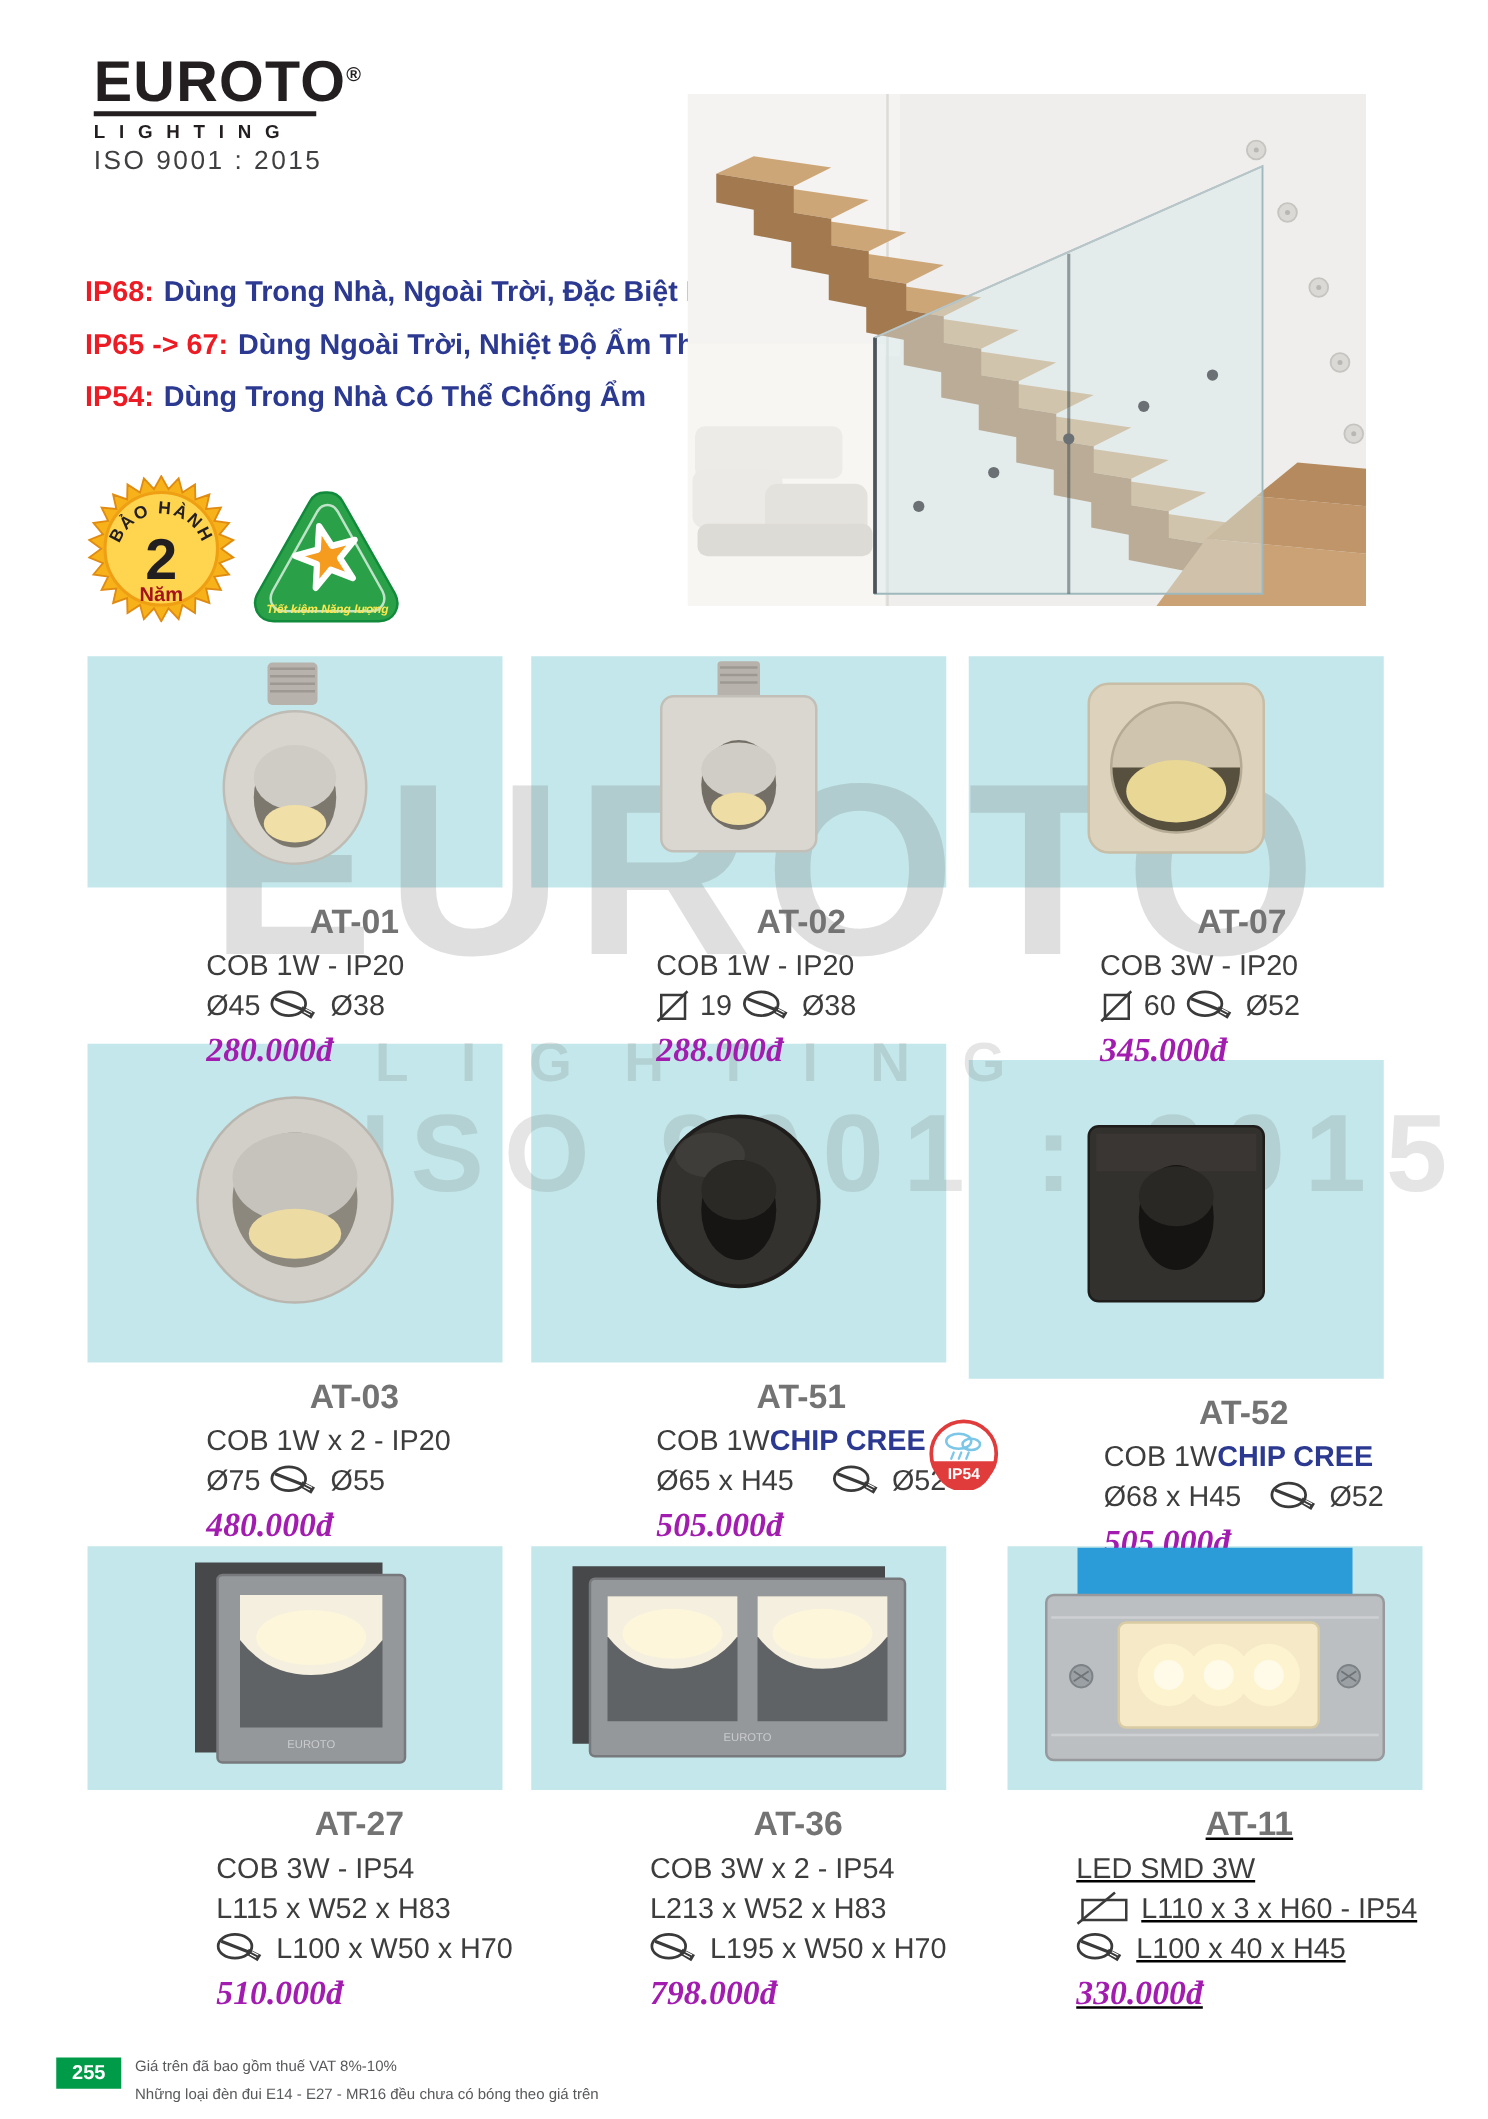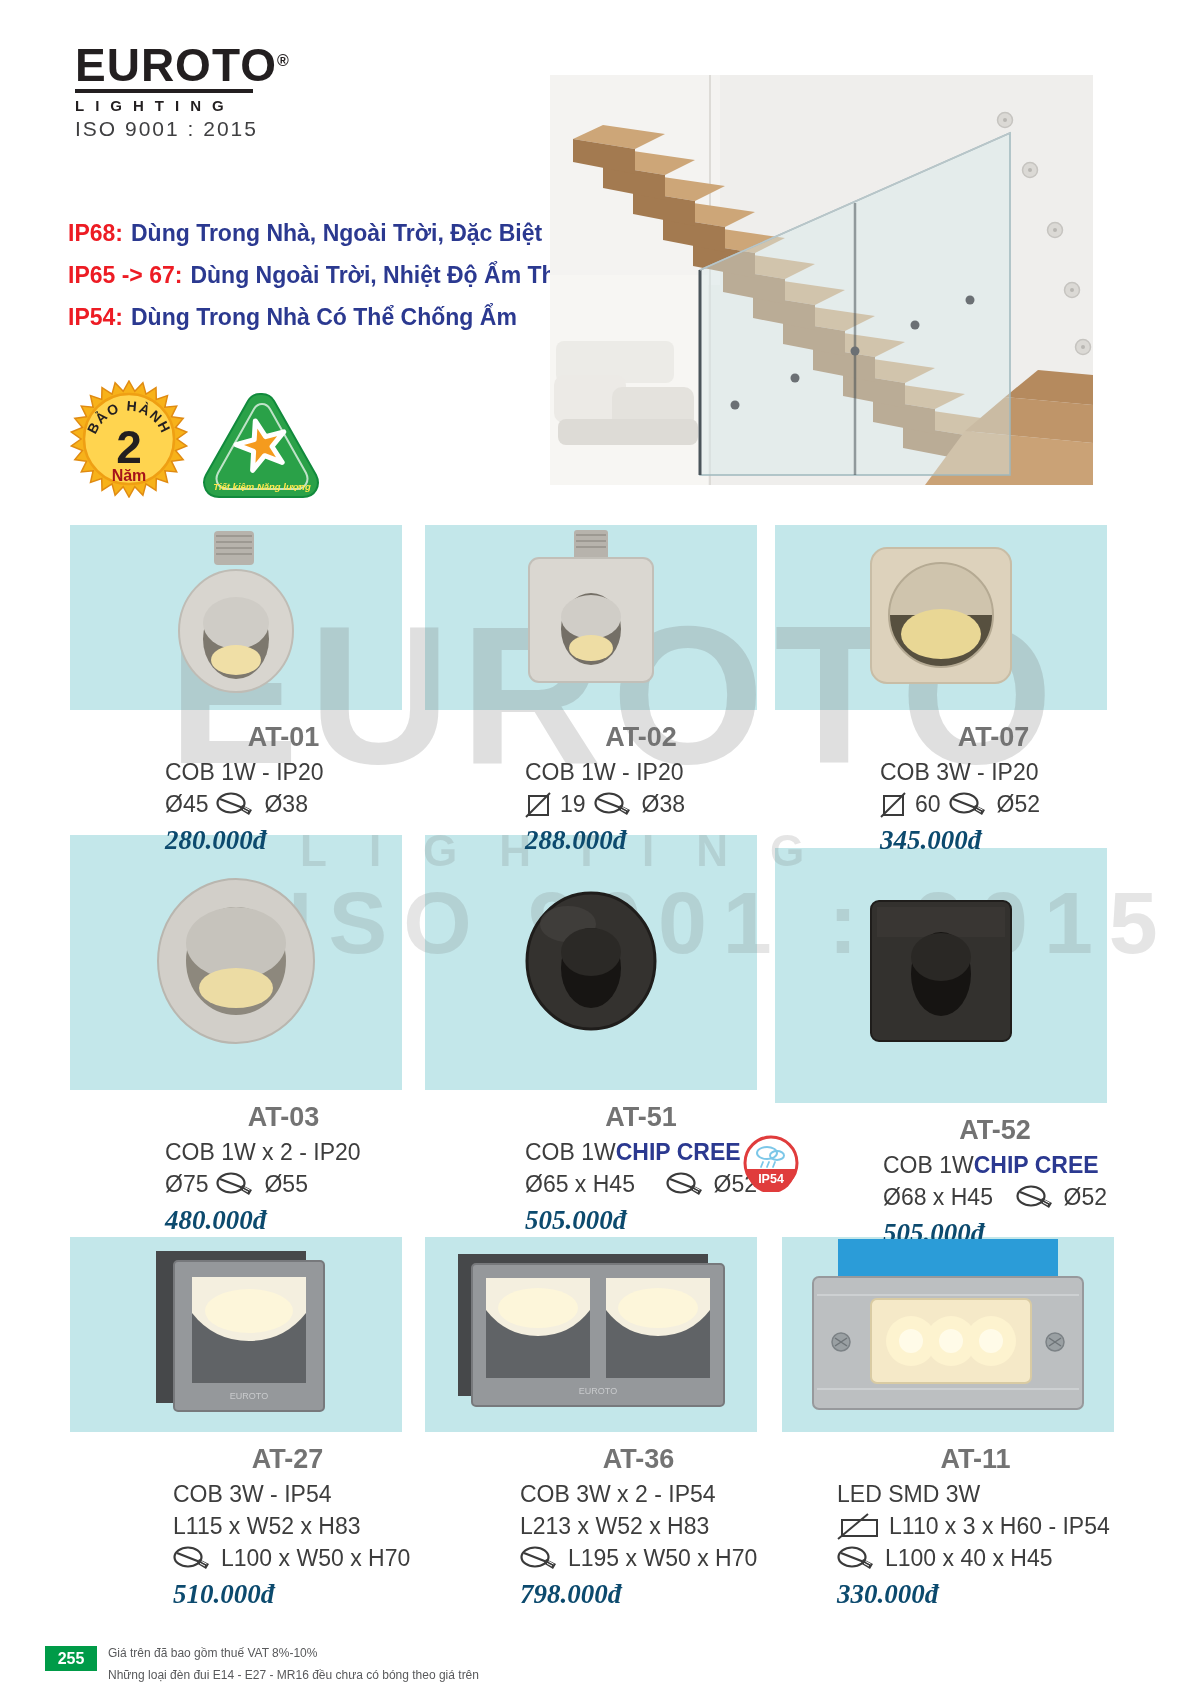--- a/index.html
+++ b/index.html
@@ -39,21 +39,21 @@
   .cell{position:absolute;width:332px;}
   .imgbox{width:332px;background:#c3e7ea;display:flex;align-items:center;justify-content:center;overflow:hidden;}
   .pimg{position:relative;z-index:5;}
   .ptext{position:relative;z-index:5;margin-top:10px;}
   .pcode{font-size:27px;font-weight:bold;color:#737373;line-height:34px;margin-bottom:2px;text-align:center;}
   .pline{display:flex;align-items:center;height:32px;font-size:23px;color:#3d3d3d;white-space:nowrap;}
   .pline .chip{color:#2b3990;font-weight:bold;}
   .spec-icon{display:inline-flex;margin:0 8px 0 0;}
   .spec-icon.mid{margin:0 8px;}
   .pprice{font-family:"Liberation Serif","DejaVu Serif",serif;font-style:italic;font-weight:bold;
-          font-size:27px;color:#0c4a6e;margin-top:5px;}
+          font-size:27px;color:#a21caf;margin-top:5px;}
 
   
   .footer-num{position:absolute;left:45px;top:1646px;width:52px;height:25px;background:#009b48;color:#fff;
               font-weight:bold;font-size:16px;display:flex;align-items:center;justify-content:center;z-index:6;}
   .footer-lines{position:absolute;left:108px;top:1642px;font-size:12px;color:#58595b;line-height:22px;z-index:6;}
 </style>
 </head>
 <body>
 
 <div class="page">
@@ -408,21 +408,21 @@
                 <path d="M4 8 L27 17" stroke="#3a3a3a" stroke-width="2.4"></path>
                 <path d="M26 14 L36 19 L33 24 L24 18.5 Z" fill="#3a3a3a"></path>
                 <path d="M28.5 16.4 L33.6 19 M27 18.4 L32 21" stroke="#ffffff" stroke-width="1"></path>
               </svg>
             </span>
             <span>L195 x W50 x H70</span>
           </div>
           <div class="pprice">798.000đ</div>
         </div>
       </div>
-      <div class="cell" style="left: 782px; top: 1237px;">
+      <div class="cell" style="left: 806px; top: 1237px; text-decoration: underline;">
         <div class="imgbox" style="height: 195px;">
           <div class="pimg"><svg width="330" height="188" viewBox="0 0 330 188">
               <rect x="55" y="0" width="220" height="70" fill="#2b9cd8"></rect>
               <rect x="30" y="38" width="270" height="132" rx="6" fill="#bcbfc1" stroke="#97999c" stroke-width="2"></rect>
               <path d="M34 56 h262 M34 150 h262" stroke="#cdd0d2" stroke-width="2"></path>
               <rect x="88" y="60" width="160" height="84" rx="6" fill="#f5e9c8" stroke="#d9cba3" stroke-width="2"></rect>
               <circle cx="128" cy="102" r="25" fill="#fdf3cf"></circle>
               <circle cx="168" cy="102" r="25" fill="#fdf3cf"></circle>
               <circle cx="208" cy="102" r="25" fill="#fdf3cf"></circle>
               <circle cx="128" cy="102" r="12" fill="#fffbe8"></circle>

